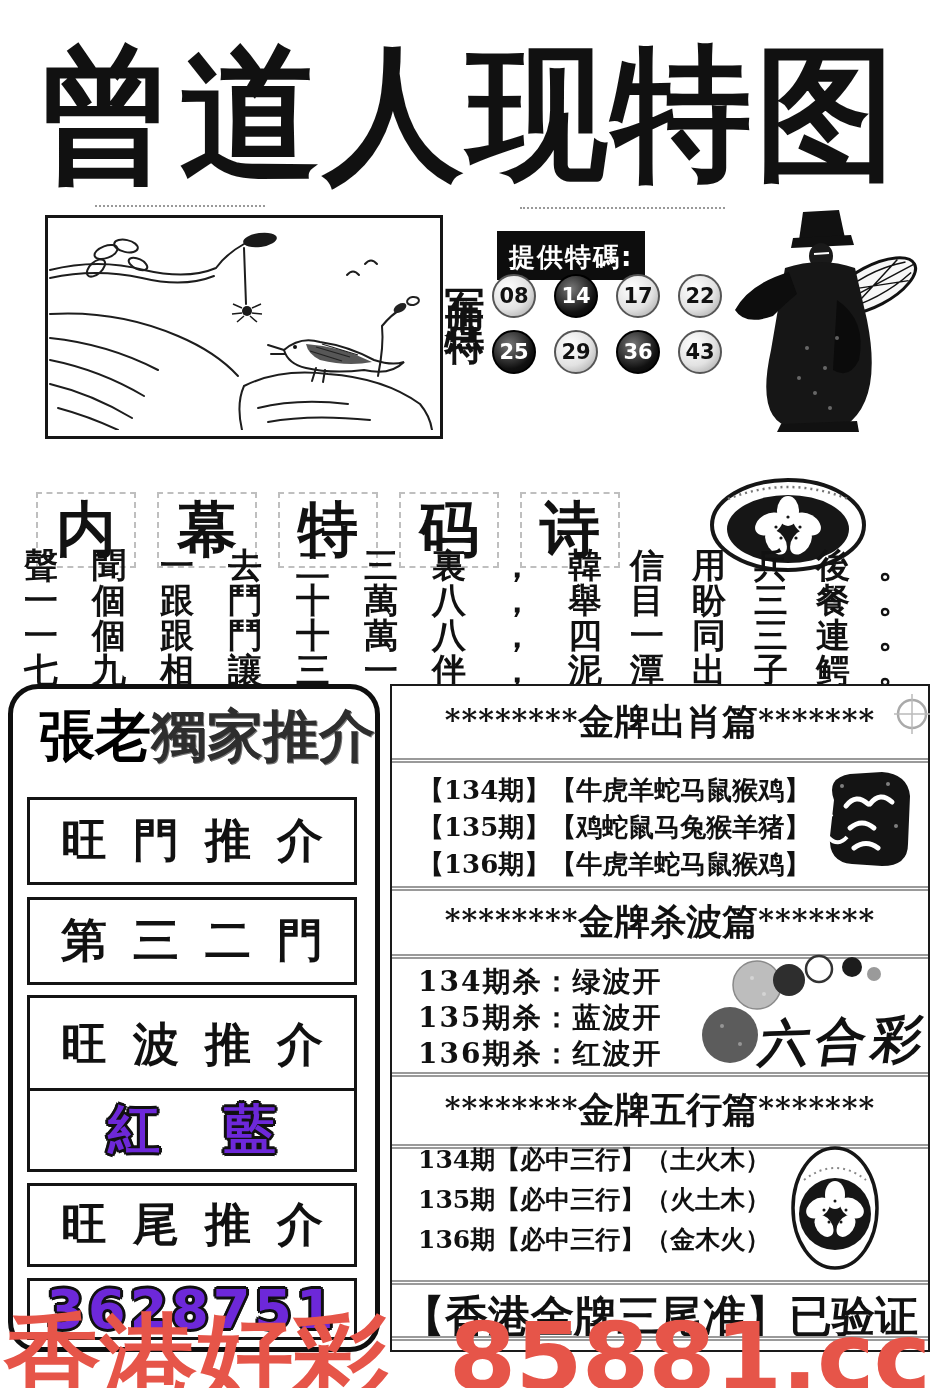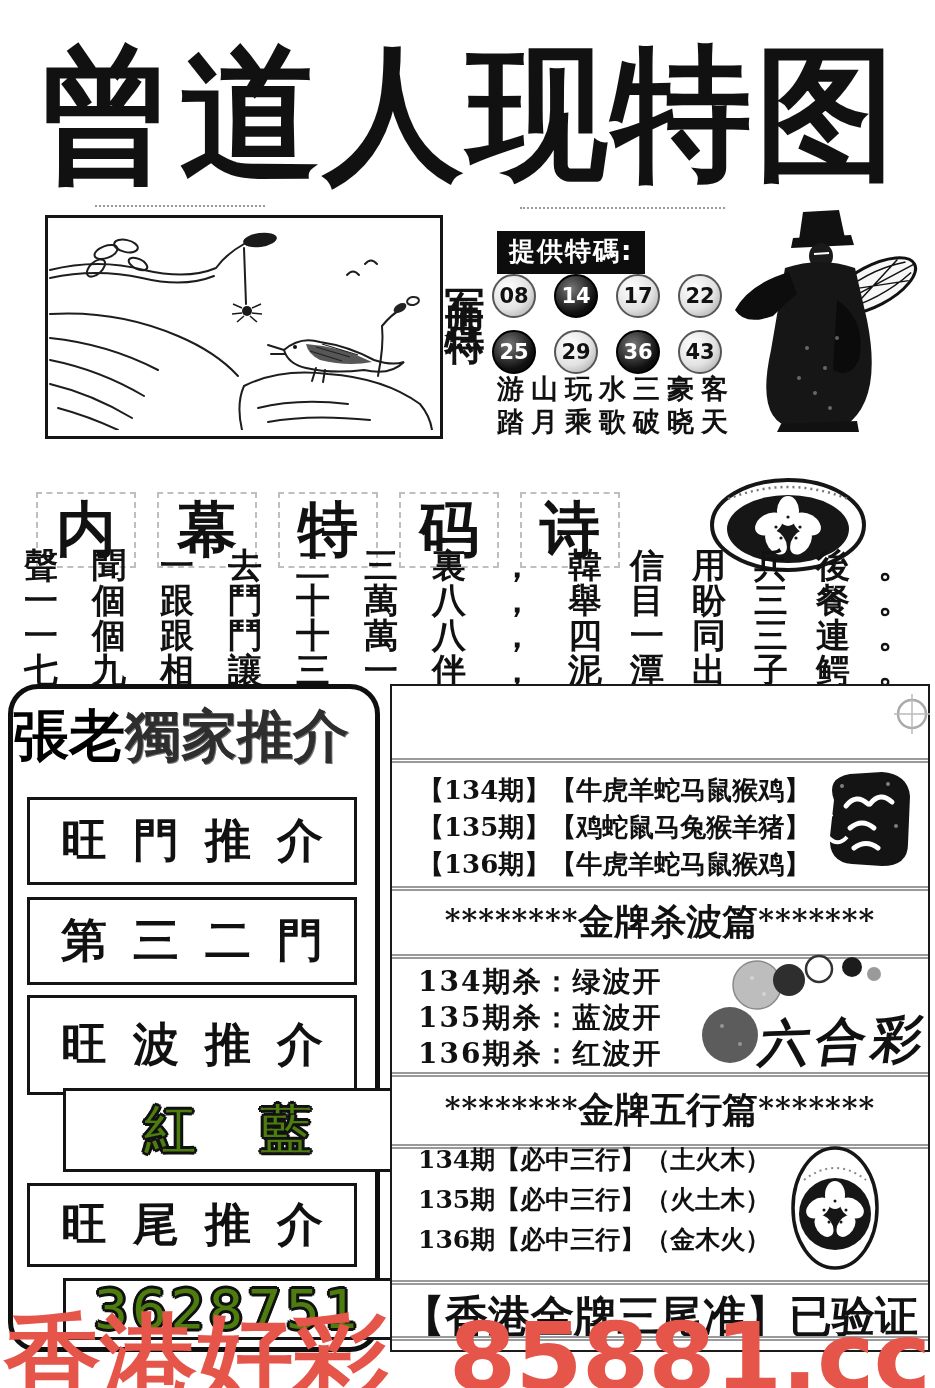--- a/index.html
+++ b/index.html
@@ -11,21 +11,21 @@
     font-family:"DejaVu Serif",serif;font-weight:900;font-size:140px;line-height:170px;
     letter-spacing:4px;transform:scaleY(1.04);white-space:nowrap;}
 
   .noise{position:absolute;height:2px;border-top:2px dotted #999;}
 
   
   #bird-box{position:absolute;left:45px;top:215px;width:392px;height:218px;border:3px solid #151515;background:#fff;}
   #advisor-label{position:absolute;left:438px;top:256px;height:185px;writing-mode:vertical-rl;
     font-family:"DejaVu Serif",serif;font-weight:900;font-size:40px;letter-spacing:12px;}
   #tema-header{position:absolute;left:497px;top:231px;background:#0d0d0d;color:#fff;
-    font-weight:700;font-size:26px;padding:3px 12px 5px;letter-spacing:2px;}
+    font-weight:700;font-size:26px;padding:9px 12px 5px;letter-spacing:2px;}
   .ball-row{position:absolute;display:flex;gap:18px;}
   #ball-row-1{left:492px;top:274px;}
   #ball-row-2{left:492px;top:330px;}
   .ball{width:40px;height:40px;border-radius:50%;display:flex;align-items:center;justify-content:center;
     font-weight:900;font-size:21px;color:#111;border:2px solid #555;
     background:radial-gradient(circle at 35% 32%,#fff 0%,#e2e2e2 55%,#9d9d9d 100%);}
   .ball.dark{color:#fff;border-color:#000;
     background:radial-gradient(circle at 38% 32%,#777 0%,#111 65%,#000 100%);}
   #scene-poem{position:absolute;left:497px;top:372px;font-family:"DejaVu Serif",serif;
     font-weight:700;font-size:27px;line-height:33px;letter-spacing:7px;white-space:nowrap;}
@@ -38,31 +38,31 @@
   #stamp1{position:absolute;left:708px;top:477px;}
   #inner-poem{position:absolute;left:24px;top:548px;width:906px;}
   .poem-line{display:flex;justify-content:space-between;font-family:"DejaVu Serif",serif;
     font-weight:700;font-size:34px;height:35px;line-height:35px;white-space:nowrap;}
   .poem-left{letter-spacing:34px;}
   .poem-right{letter-spacing:28px;}
 
   
   #left-panel{position:absolute;left:8px;top:684px;width:372px;height:668px;
     border:5px solid #0f0f0f;border-radius:30px;box-sizing:border-box;background:#fff;}
-  #left-header{position:absolute;left:0;top:10px;width:100%;text-align:left;white-space:nowrap;
+  #left-header{position:absolute;left:0;top:10px;width:100%;text-align:right;white-space:nowrap;
     font-family:"DejaVu Serif",serif;font-weight:900;font-size:56px;}
   #left-header .bold{color:#000;}
   #left-header .tex{color:#2e2e2e;text-shadow:1px 1px 0 #777;}
   .rec-box{position:absolute;left:14px;width:330px;border:3px solid #141414;box-sizing:border-box;
     display:flex;align-items:center;justify-content:center;background:#fff;
     font-family:"DejaVu Serif",serif;font-weight:800;font-size:46px;white-space:nowrap;}
   .ls4{letter-spacing:26px;text-indent:26px;}
-  .outline{color:#4d7c0f;font-weight:400;
+  .outline{color:#6d28d9;font-weight:700;
     text-shadow:-2px -2px 0 #111,2px -2px 0 #111,-2px 2px 0 #111,2px 2px 0 #111,
-                0 -3px 0 #111,0 3px 0 #111,-3px 0 0 #111,3px 0 0 #111;margin-left:36px;}
+                0 -3px 0 #111,0 3px 0 #111,-3px 0 0 #111,3px 0 0 #111;}
   #rec-box-6{font-family:"DejaVu Sans",sans-serif;font-size:54px;letter-spacing:4px;}
 
   
   #right-panel{position:absolute;left:390px;top:684px;width:540px;height:668px;
     border:2px solid #1a1a1a;box-sizing:border-box;background:#fff;}
   .sec-header{position:absolute;left:0;width:100%;text-align:center;white-space:nowrap;
     font-family:"DejaVu Serif",serif;font-weight:900;font-size:36px;}
   .stars{font-size:30px;font-weight:900;letter-spacing:1px;position:relative;top:-4px;}
   .hrule{position:absolute;left:0;width:100%;height:5px;border-top:2px solid #9a9a9a;border-bottom:2px solid #9a9a9a;box-sizing:border-box;}
   .sec-rows{position:absolute;left:26px;font-family:"DejaVu Serif",serif;font-weight:700;white-space:nowrap;}
@@ -136,24 +136,20 @@
     <div class="ball">08</div>
     <div class="ball dark">14</div>
     <div class="ball">17</div>
     <div class="ball">22</div>
   </div>
   <div id="ball-row-2" class="ball-row">
     <div class="ball dark">25</div>
     <div class="ball">29</div>
     <div class="ball dark">36</div>
     <div class="ball">43</div>
-  </div>
-  <div id="scene-poem">
-    <div>游山玩水三豪客</div>
-    <div>踏月乘歌破晓天</div>
   </div>
 
   <svg id="advisor-figure" width="210" height="240" viewBox="0 0 210 240">
     <path d="M88,14 L124,12 L130,40 L84,42 Z" fill="#111"></path>
     <path d="M78,40 L136,37 L139,47 L76,50 Z" fill="#111"></path>
     <ellipse cx="106" cy="58" rx="12" ry="13" fill="#1a1a1a"></ellipse>
     <path d="M99,56 L114,55" stroke="#fff" stroke-width="2"></path>
     <g transform="rotate(-28 158 88)">
       <ellipse cx="158" cy="88" rx="47" ry="20" fill="#f7f7f7" stroke="#111" stroke-width="3"></ellipse>
       <path d="M116,82 Q158,70 198,82 M116,94 Q158,104 198,94 M124,76 L192,100 M124,100 L192,76 M112,88 L204,88" stroke="#111" stroke-width="1.5" fill="none"></path>
@@ -230,20 +226,23 @@
     <div class="rec-box ls4" style="top:494px;height:84px;" id="rec-box-5">旺尾推介</div>
     <div class="rec-box outline" style="top:589px;height:62px;" id="rec-box-6">3628751</div>
   </div>
 
   <div id="right-panel">
     <svg id="regmark" width="42" height="44" viewBox="0 0 42 44">
       <circle cx="18" cy="22" r="14" fill="none" stroke="#aaa" stroke-width="2.5"></circle>
       <path d="M18,2 V42 M0,22 H36" stroke="#bbb" stroke-width="1.5"></path>
     </svg>
 
+    <div class="sec-header" style="top:12px;">
+      <span class="stars">********</span><span>金牌出肖篇</span><span class="stars">*******</span>
+    </div>
     <div class="hrule" style="top:72px;"></div>
     <div class="sec-rows" id="rows-a">
       <div>【134期】【牛虎羊蛇马鼠猴鸡】</div>
       <div>【135期】【鸡蛇鼠马兔猴羊猪】</div>
       <div>【136期】【牛虎羊蛇马鼠猴鸡】</div>
     </div>
     <svg id="fist" width="100" height="108" viewBox="0 0 100 108">
       <path d="M18,34 Q10,12 34,8 L66,6 Q92,8 94,30 L92,78 Q92,100 66,100 L36,98 Q12,96 14,70 Z" fill="#141414"></path>
       <g stroke="#fff" stroke-width="5" fill="none" stroke-linecap="round">
         <path d="M30,40 q10,-13 22,-2"></path>

